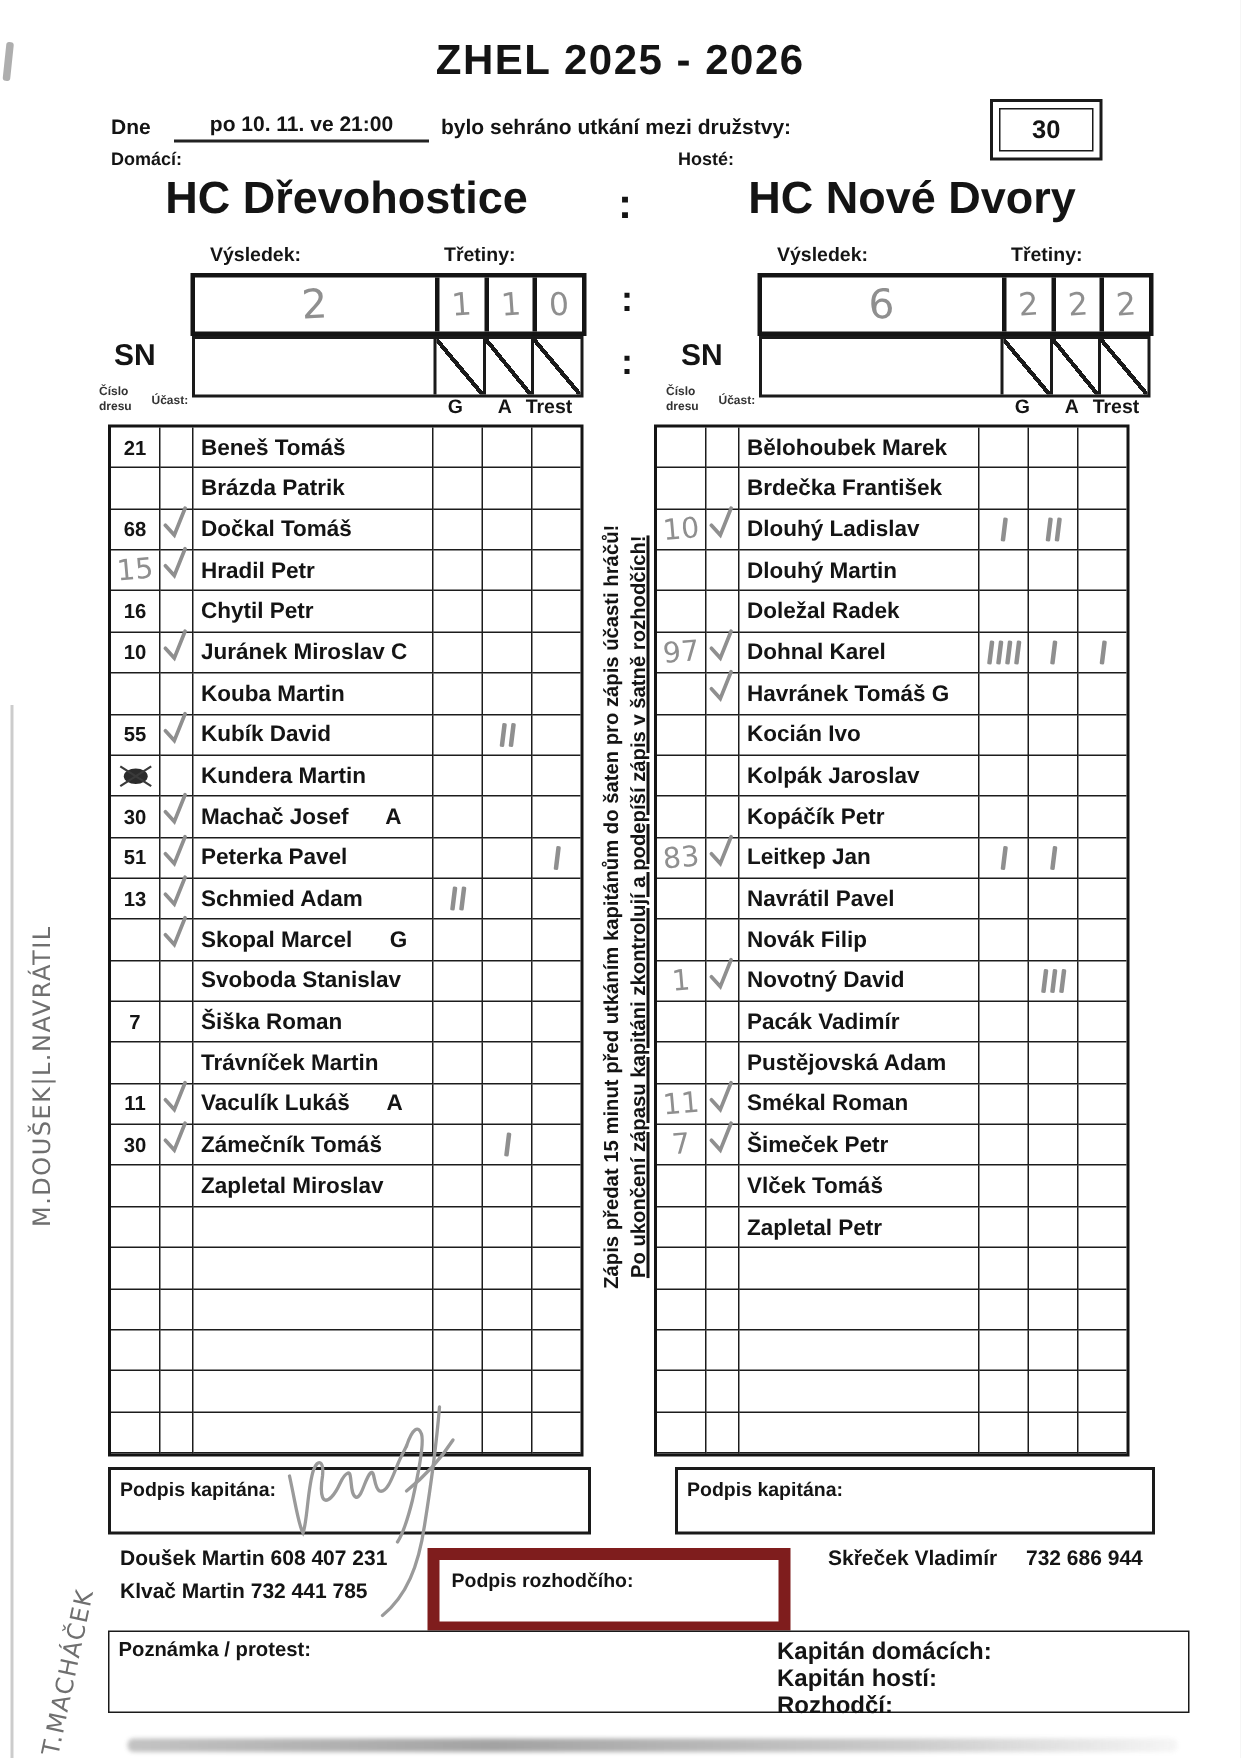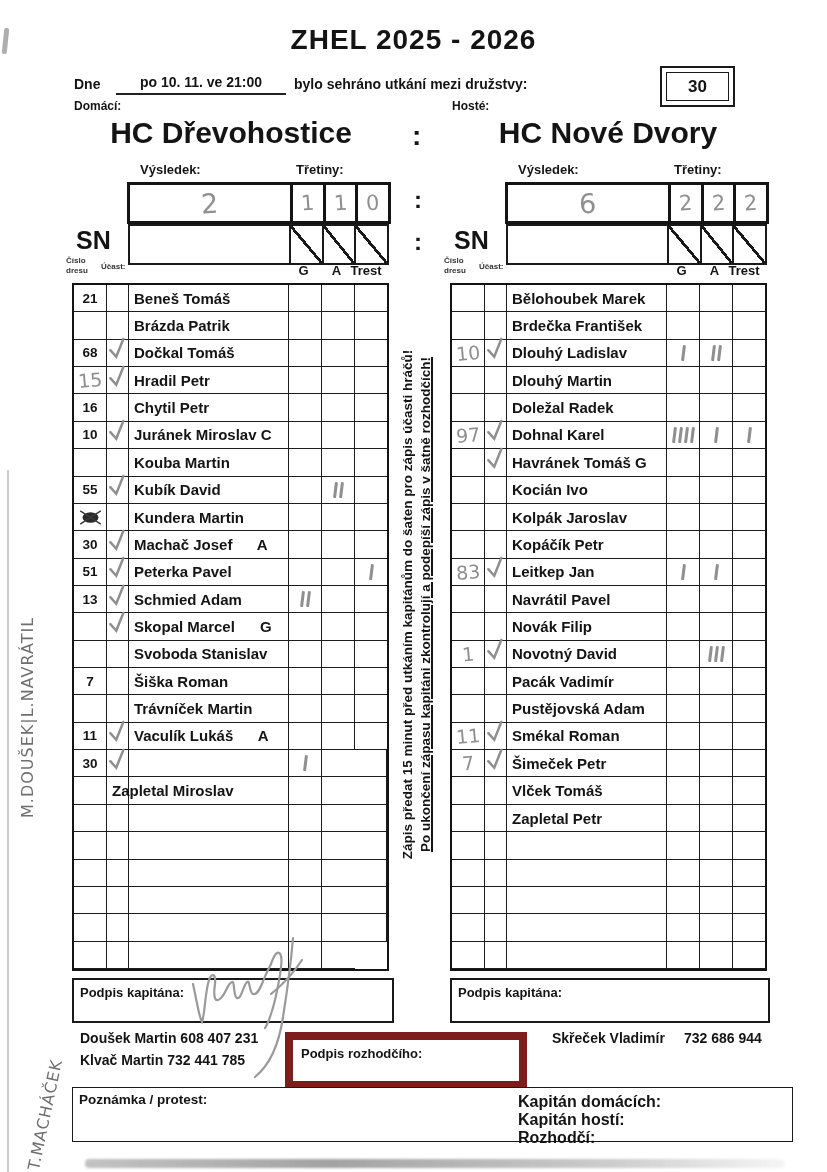--- a/index.html
+++ b/index.html
@@ -18,21 +18,21 @@
   .numbox-inner{width:61px;height:27px;border:1.5px solid #1a1a1a;display:flex;align-items:center;
                 justify-content:center;font-size:17px;font-weight:700;}
   .side-label{top:99px;font-size:12px;font-weight:700;}
   .team-name{top:116px;font-size:30px;font-weight:700;text-align:center;}
   .colon-big{top:120px;left:412px;font-size:28px;font-weight:900;}
   .colon-mid{left:414px;font-size:24px;font-weight:900;}
   .score-label{top:162px;font-size:13px;font-weight:700;}
   .scorebox{top:182px;width:258px;height:36px;border:3.5px solid #141414;display:flex;background:#fff;box-sizing:content-box;}
   .res-cell{flex:0 0 160px;display:flex;align-items:center;justify-content:center;}
   .period-cell{flex:1 1 0;border-left:3px solid #141414;display:flex;align-items:center;justify-content:center;}
-  .sn-label{top:226px;font-size:25px;font-weight:600;}
+  .sn-label{top:226px;font-size:20px;font-weight:600;}
   .snbox{top:224px;width:257px;height:37px;border:2px solid #1a1a1a;display:flex;background:#fff;}
   .sn-blank{flex:0 0 159px;}
   .sn-diag{flex:1 1 0;border-left:2px solid #1a1a1a;
      background:linear-gradient(to top right,transparent 46.5%,#1a1a1a 46.5%,#1a1a1a 52.5%,transparent 52.5%);}
   .tinylbl{font-size:8px;font-weight:700;color:#333;}
   .colhead{font-size:13px;font-weight:700;text-align:center;}
   
   .roster{display:grid;grid-template-columns:33px 22px 160px 33px 33px 1fr;grid-auto-rows:27.36px;
           width:313px;border:2.5px solid #141414;background:#fff;}
   .c{border-right:1.6px solid #1c1c1c;border-bottom:1.6px solid #1c1c1c;display:flex;
@@ -338,20 +338,21 @@
       <div class="c"></div>
       <div class="c last"></div>
       <div class="c">
         <span class="pnum">30</span>
       </div>
       <div class="c">
         <span class="chk"><svg viewBox="0 0 20 22" width="19" height="21">
             <path d="M2.5 12 L8 19.5 L17.5 1.5" fill="none" stroke="#8f8f8f" stroke-width="2.6" stroke-linecap="round"></path>
           </svg></span>
       </div>
+      <div class="c name">Zámečník Tomáš</div>
       <div class="c"></div>
       <div class="c">
         <div class="tallies">
           <span class="tally"></span>
         </div>
       </div>
       <div class="c last"></div>
       <div class="c"></div>
       <div class="c"></div>
       <div class="c name">Zapletal Miroslav</div>
@@ -388,21 +389,21 @@
       <div class="c"></div>
       <div class="c"></div>
       <div class="c last"></div>
       <div class="c"></div>
       <div class="c"></div>
       <div class="c name"></div>
       <div class="c"></div>
       <div class="c"></div>
       <div class="c last"></div>
     </div>
-  <div class="abs roster" style="left:450px;top:283px" id="roster-away">
+  <div class="abs roster" style="left:436px;top:283px" id="roster-away">
       <div class="c"></div>
       <div class="c"></div>
       <div class="c name">Bělohoubek Marek</div>
       <div class="c"></div>
       <div class="c"></div>
       <div class="c last"></div>
       <div class="c"></div>
       <div class="c"></div>
       <div class="c name">Brdečka František</div>
       <div class="c"></div>

